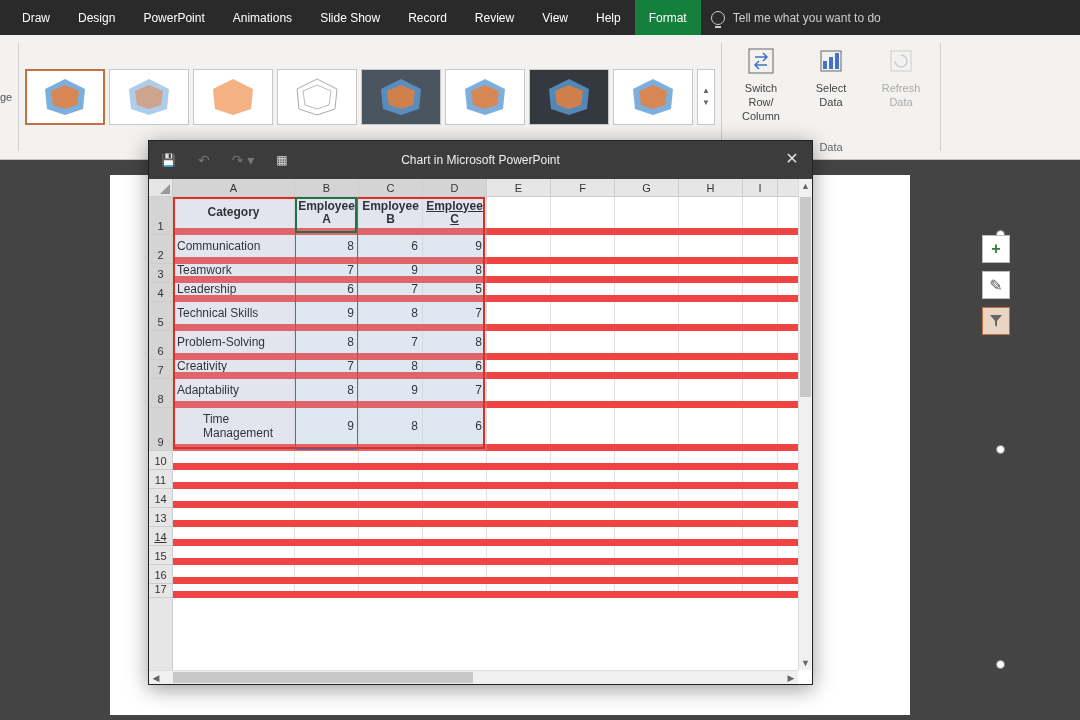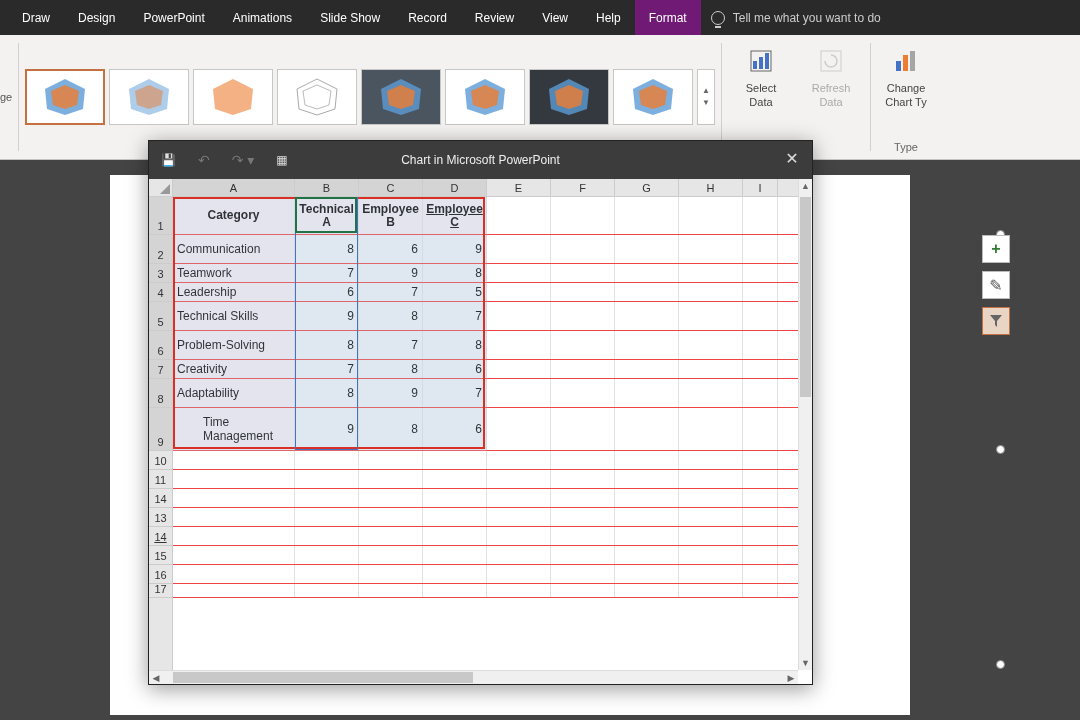--- a/index.html
+++ b/index.html
@@ -2,21 +2,21 @@
 <html><head>
 <meta charset="utf-8">
 <style>
   * { box-sizing: border-box; margin: 0; padding: 0; font-family: "Segoe UI", sans-serif; }
   body { width: 1080px; height: 720px; overflow: hidden; background: #444; position: relative; }
   
   
   .ribbon-tabs { background: #2a2a2a; height: 35px; display: flex; align-items: center; color: #fff; font-size: 12px; padding-left: 8px; }
   .ribbon-tabs .tab { padding: 10px 14px; cursor: pointer; height: 35px; display: flex; align-items: center; }
   .ribbon-tabs .tab.active { background: #5f5f5f; }
-  .ribbon-tabs .tab.format { background: #701a75; }
+  .ribbon-tabs .tab.format { background: #15803d; }
   .tell-me { display: flex; align-items: center; margin-left: 10px; color: #ccc; font-size: 12px; }
   .tell-me .bulb { margin-right: 8px; width: 14px; height: 14px; border: 1.5px solid #ccc; border-radius: 50%; position: relative; }
   .tell-me .bulb::after { content: ""; position: absolute; width: 6px; height: 2px; background: #ccc; bottom: -4px; left: 3px; }
 
   
   .ribbon-content { background: #f3f2f1; height: 125px; display: flex; border-bottom: 1px solid #c4c4c4; }
   .styles-gallery { display: flex; align-items: center; padding: 12px 6px; gap: 4px; position: relative; }
   .partial-group { display: flex; flex-direction: column; align-items: center; justify-content: center; padding: 0 6px 0 0; width: 18px; overflow: hidden; font-size: 11px; color: #555; }
   .style-thumb { width: 80px; height: 56px; border: 1px solid #c7c7c7; background: #fff; display: flex; align-items: center; justify-content: center; cursor: pointer; position: relative; }
   .style-thumb.selected { border: 2px solid #c47040; }
@@ -55,21 +55,21 @@
   .col-headers { position: absolute; top: 0; left: 24px; right: 14px; height: 18px; background: #e6e6e6; border-bottom: 1px solid #ccc; display: flex; }
   .col-headers .ch-corner { position: absolute; left: -24px; width: 24px; height: 18px; background: #e6e6e6; border-right: 1px solid #ccc; border-bottom: 1px solid #ccc; }
   .col-headers .ch-corner::after { content: ""; position: absolute; right: 2px; bottom: 2px; width: 0; height: 0; border-left: 10px solid transparent; border-bottom: 10px solid #999; }
   .ch { border-right: 1px solid #ccc; font-size: 11px; text-align: center; line-height: 18px; color: #333; }
   .row-headers { position: absolute; top: 18px; left: 0; width: 24px; bottom: 14px; background: #e6e6e6; border-right: 1px solid #ccc; }
   .rh { border-bottom: 1px solid #ccc; font-size: 11px; text-align: center; color: #333; display: flex; align-items: flex-end; justify-content: center; padding-bottom: 2px; }
   .rh.sel { background: #d4d4d4; }
   .ch.sel { background: #d4d4d4; }
   
   .cells { position: absolute; top: 18px; left: 24px; right: 14px; bottom: 14px; }
-  .row { display: flex; border-bottom: 1px solid #ef4444; }
+  .row { display: flex; border-bottom: 7px solid #ef4444; }
   .cell { border-right: 1px solid #e0e0e0; font-size: 12px; padding: 2px 4px; display: flex; align-items: center; overflow: hidden; }
   .cell.num { justify-content: flex-end; }
   .cell.hdr { font-weight: bold; justify-content: center; text-align: center; background: #f5eef4; line-height: 13px; }
   .cell.hdr.cat { background: #f5eef4; }
   .sel-range { position: absolute; background: rgba(180,200,220,0.25); }
   .data-border { position: absolute; border: 2px solid #d93025; pointer-events: none; }
   .blue-border { position: absolute; border: 1px solid #4472c4; pointer-events: none; }
   .active-cell { position: absolute; border: 2px solid #217346; pointer-events: none; }
   
   .vscroll { position: absolute; right: 0; top: 0; width: 14px; bottom: 14px; background: #f0f0f0; border-left: 1px solid #ddd; }
@@ -156,20 +156,30 @@
         <span>▲</span>
         <span style="margin-top:6px">▼</span>
       </div>
   </div>
   <div class="ribbon-sep"></div>
   <div class="data-group">
     <div class="data-buttons">
       <div class="data-btn">
         <div class="data-icon">
             <svg width="32" height="32" viewBox="0 0 32 32">
+              <rect x="4" y="4" width="24" height="24" fill="none" stroke="#666" stroke-width="1"></rect>
+              <path d="M10 12 L22 12 M10 20 L22 20 M18 8 L22 12 L18 16 M14 16 L10 20 L14 24" stroke="#4472c4" stroke-width="1.5" fill="none"></path>
+            </svg>
+          </div>
+        <span style="white-space:pre-line">Switch Row/
+Column</span>
+      </div>
+      <div class="data-btn">
+        <div class="data-icon">
+            <svg width="32" height="32" viewBox="0 0 32 32">
               <rect x="6" y="6" width="20" height="20" fill="none" stroke="#666" stroke-width="1"></rect>
               <rect x="8" y="16" width="4" height="8" fill="#4472c4"></rect>
               <rect x="14" y="12" width="4" height="12" fill="#4472c4"></rect>
               <rect x="20" y="8" width="4" height="16" fill="#4472c4"></rect>
             </svg>
           </div>
         <span style="white-space:pre-line">Select
 Data</span>
       </div>
       <div class="data-btn disabled">
@@ -179,36 +189,20 @@
               <path d="M16 10 A6 6 0 1 1 10 16" stroke="#ccc" stroke-width="1.5" fill="none"></path>
             </svg>
           </div>
         <span style="white-space:pre-line">Refresh
 Data</span>
       </div>
     </div>
     <div class="group-label">Data</div>
   </div>
   <div class="ribbon-sep"></div>
-  <div class="data-group">
-    <div class="data-buttons">
-      <div class="data-btn" style="width:50px">
-        <div class="data-icon">
-            <svg width="32" height="32" viewBox="0 0 32 32">
-              <rect x="6" y="16" width="5" height="10" fill="#4472c4"></rect>
-              <rect x="13" y="10" width="5" height="16" fill="#ed7d31"></rect>
-              <rect x="20" y="6" width="5" height="20" fill="#a5a5a5"></rect>
-            </svg>
-          </div>
-        <span style="white-space:pre-line">Change
-Chart Ty</span>
-      </div>
-    </div>
-    <div class="group-label">Type</div>
-  </div>
 </div>
 
 <div class="slide-area">
   <div class="slide-canvas">
     <div class="handle" style="top:55px; right:-95px"></div>
     <div class="handle" style="top:270px; right:-95px"></div>
     <div class="handle" style="top:485px; right:-95px"></div>
     <div class="float-btns">
       <div class="float-btn">
           <span style="color:#2e7d32;font-weight:bold">+</span>
@@ -265,21 +259,21 @@
         <div class="rh" style="height: 19px;">13</div>
         <div class="rh" style="height: 19px; text-decoration: underline;">14</div>
         <div class="rh" style="height: 19px;">15</div>
         <div class="rh" style="height: 19px;">16</div>
         <div class="rh" style="height: 14px;">17</div>
       </div>
     <div class="cells">
         <div class="sel-range" style="left: 0px; top: 0px; width: 314px; height: 254px;"></div>
         <div class="row" style="height: 38px;">
           <div class="cell hdr cat" style="width: 122px;">Category</div>
-          <div class="cell hdr" style="width: 64px;">Technical A</div>
+          <div class="cell hdr" style="width: 64px;">Employee A</div>
           <div class="cell hdr" style="width: 64px;">Employee B</div>
           <div class="cell hdr" style="width: 64px; text-decoration: underline;">Employee C</div>
           <div class="cell" style="width: 64px;"></div>
           <div class="cell" style="width: 64px;"></div>
           <div class="cell" style="width: 64px;"></div>
           <div class="cell" style="width: 64px;"></div>
           <div class="cell" style="width: 35px;"></div>
         </div>
         <div class="row" style="height: 29px;">
           <div class="cell" style="width: 122px; background: rgb(245, 238, 244);">Communication</div>

